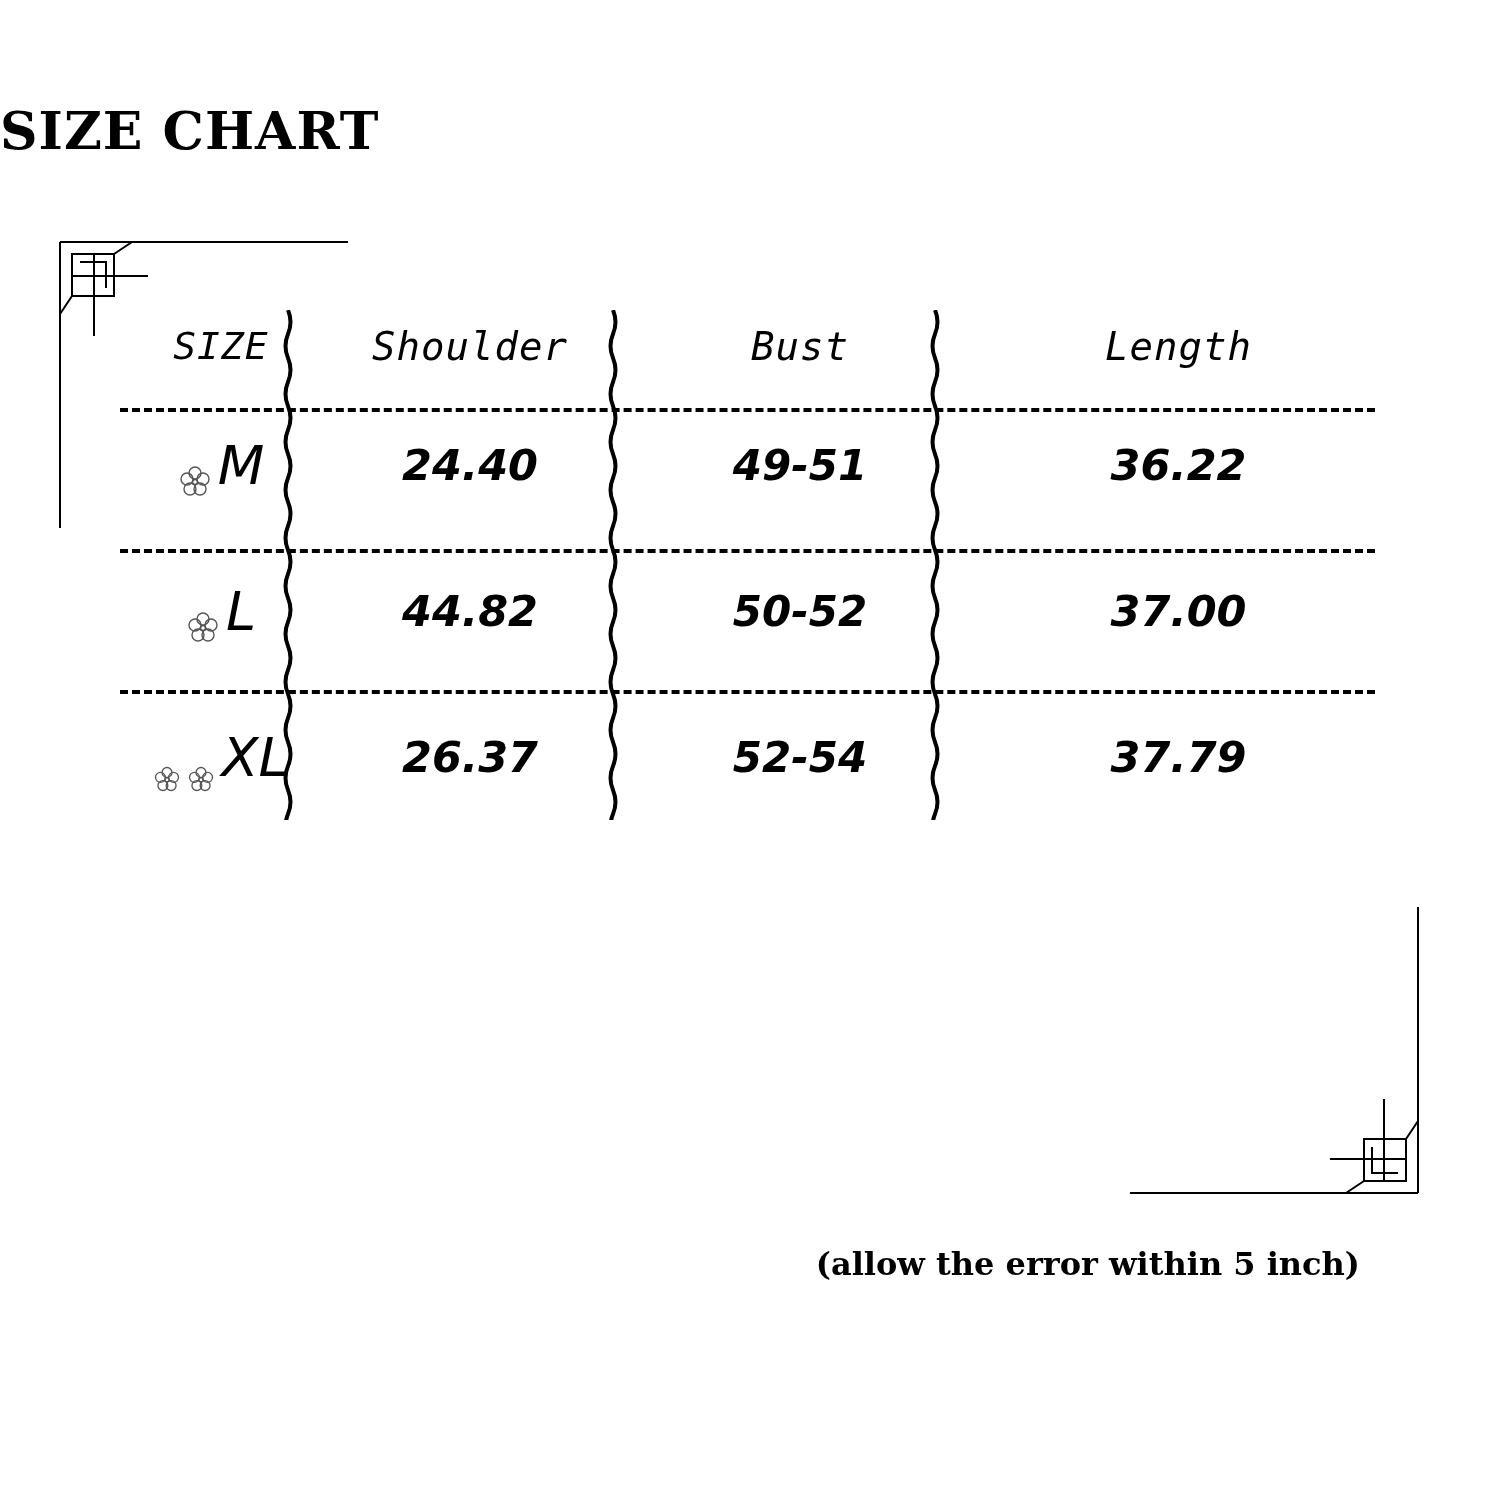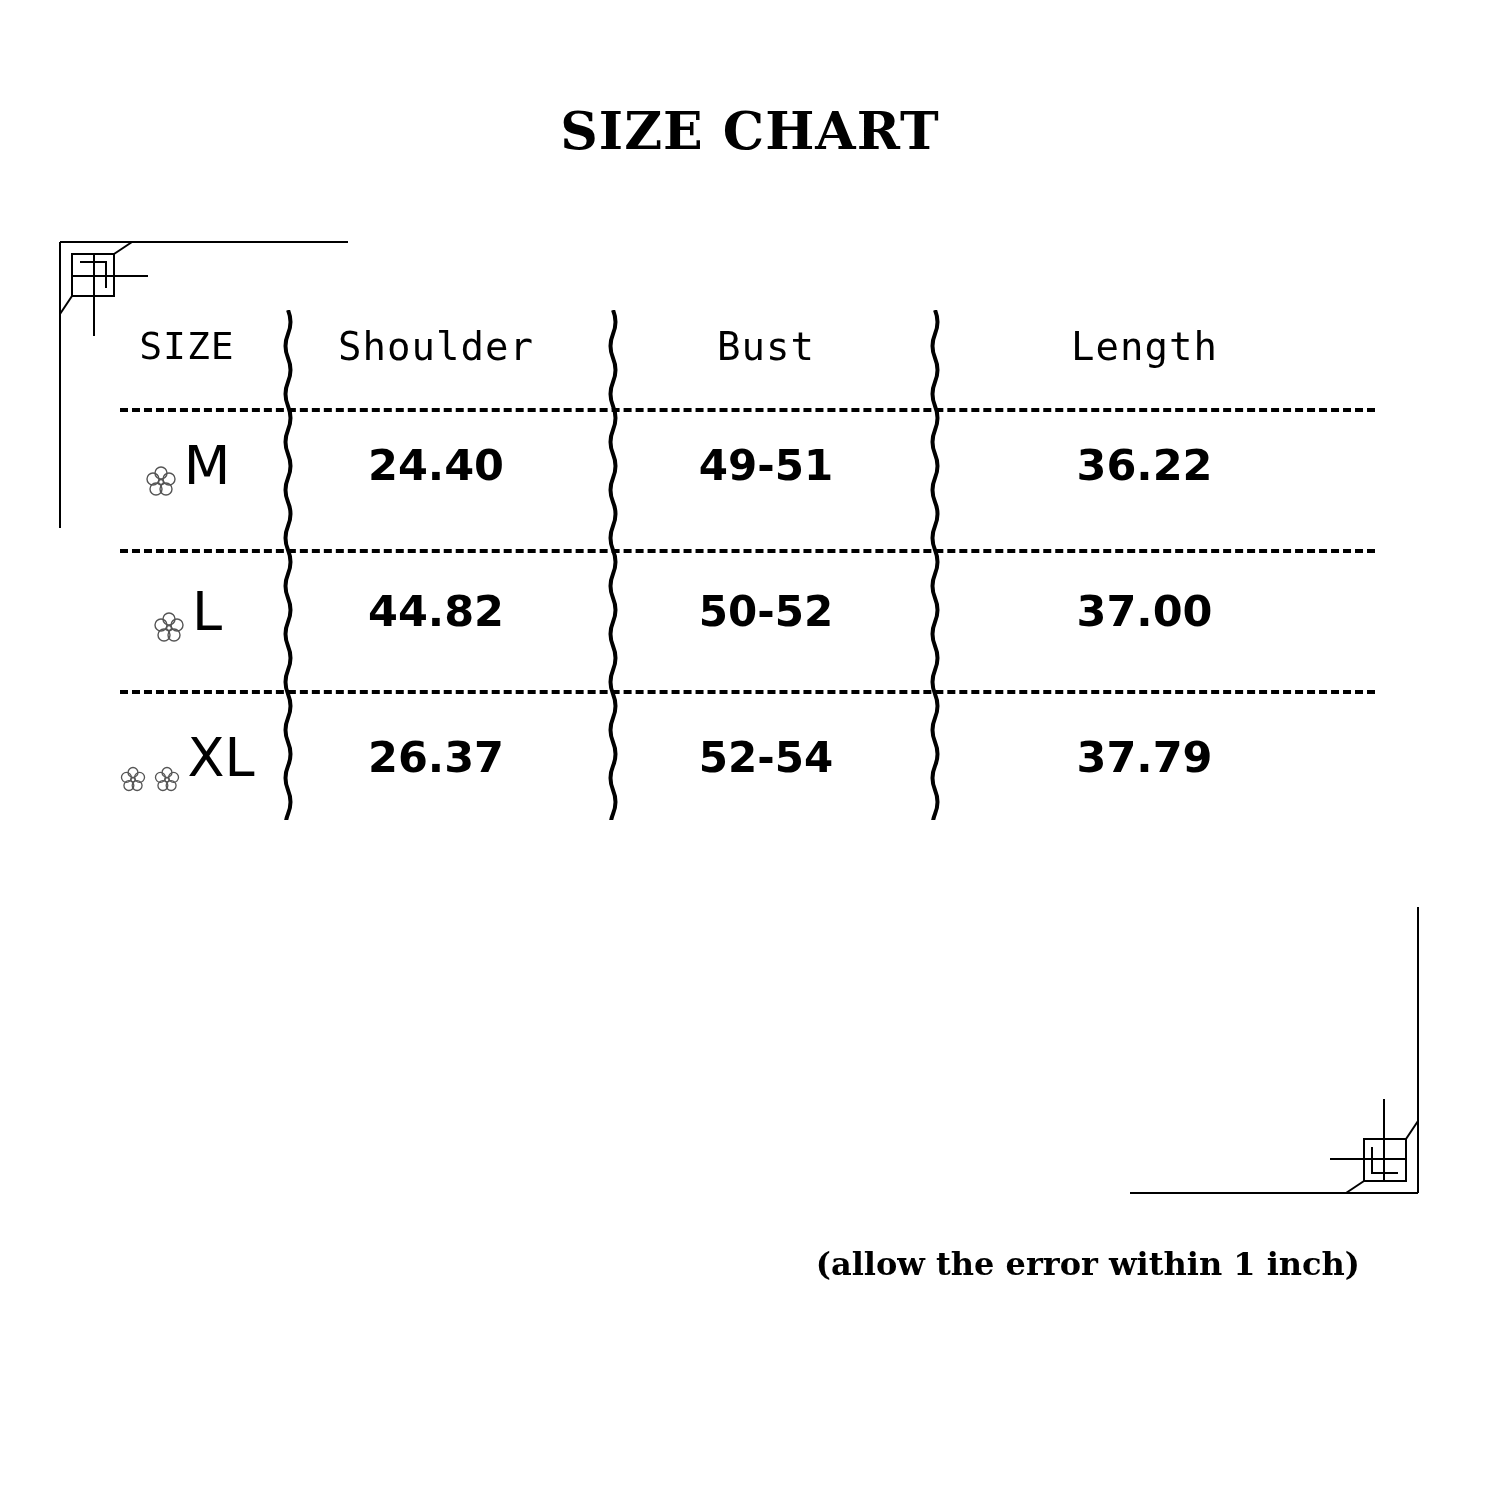--- a/index.html
+++ b/index.html
@@ -14,45 +14,45 @@
     font-family: "DejaVu Sans", sans-serif;
     color: #000000;
     overflow: hidden;
   }
 
   #page-title {
     position: absolute;
     top: 100px;
     left: 0;
     width: 1500px;
-    text-align: center;
     font-family: "DejaVu Serif", serif;
     font-weight: bold;
     font-size: 52px;
     letter-spacing: 1px;
   }
 
   
   .corner {
     position: absolute;
     width: 300px;
     height: 290px;
     pointer-events: none;
   }
   .corner-tl { top: 240px; left: 58px; }
   .corner-br { top: 905px; left: 1120px; }
 
   
   #size-table {
     position: absolute;
     top: 300px;
-    left: 103px;
+    left: 137px;
     width: 1255px;
     border-collapse: collapse;
     table-layout: fixed;
+    font-style: italic;
   }
   #size-table td, #size-table th {
     padding: 0;
     margin: 0;
     text-align: center;
     vertical-align: middle;
   }
   .col-size   { width: 168px; }
   .col-data   { width: 330px; }
   .col-data2  { width: 330px; }
@@ -264,13 +264,13 @@
           </svg>
         </span><span class="label">XL</span>
       </td>
       <td class="row-cell">26.37</td>
       <td class="row-cell bust-cell">52-54</td>
       <td class="row-cell">37.79</td>
     </tr>
   </tbody>
 </table>
 
-<div id="note">(allow the error within 1 inch)</div>
+<div id="note">(allow the error within 5 inch)</div>
 
 </body></html>

